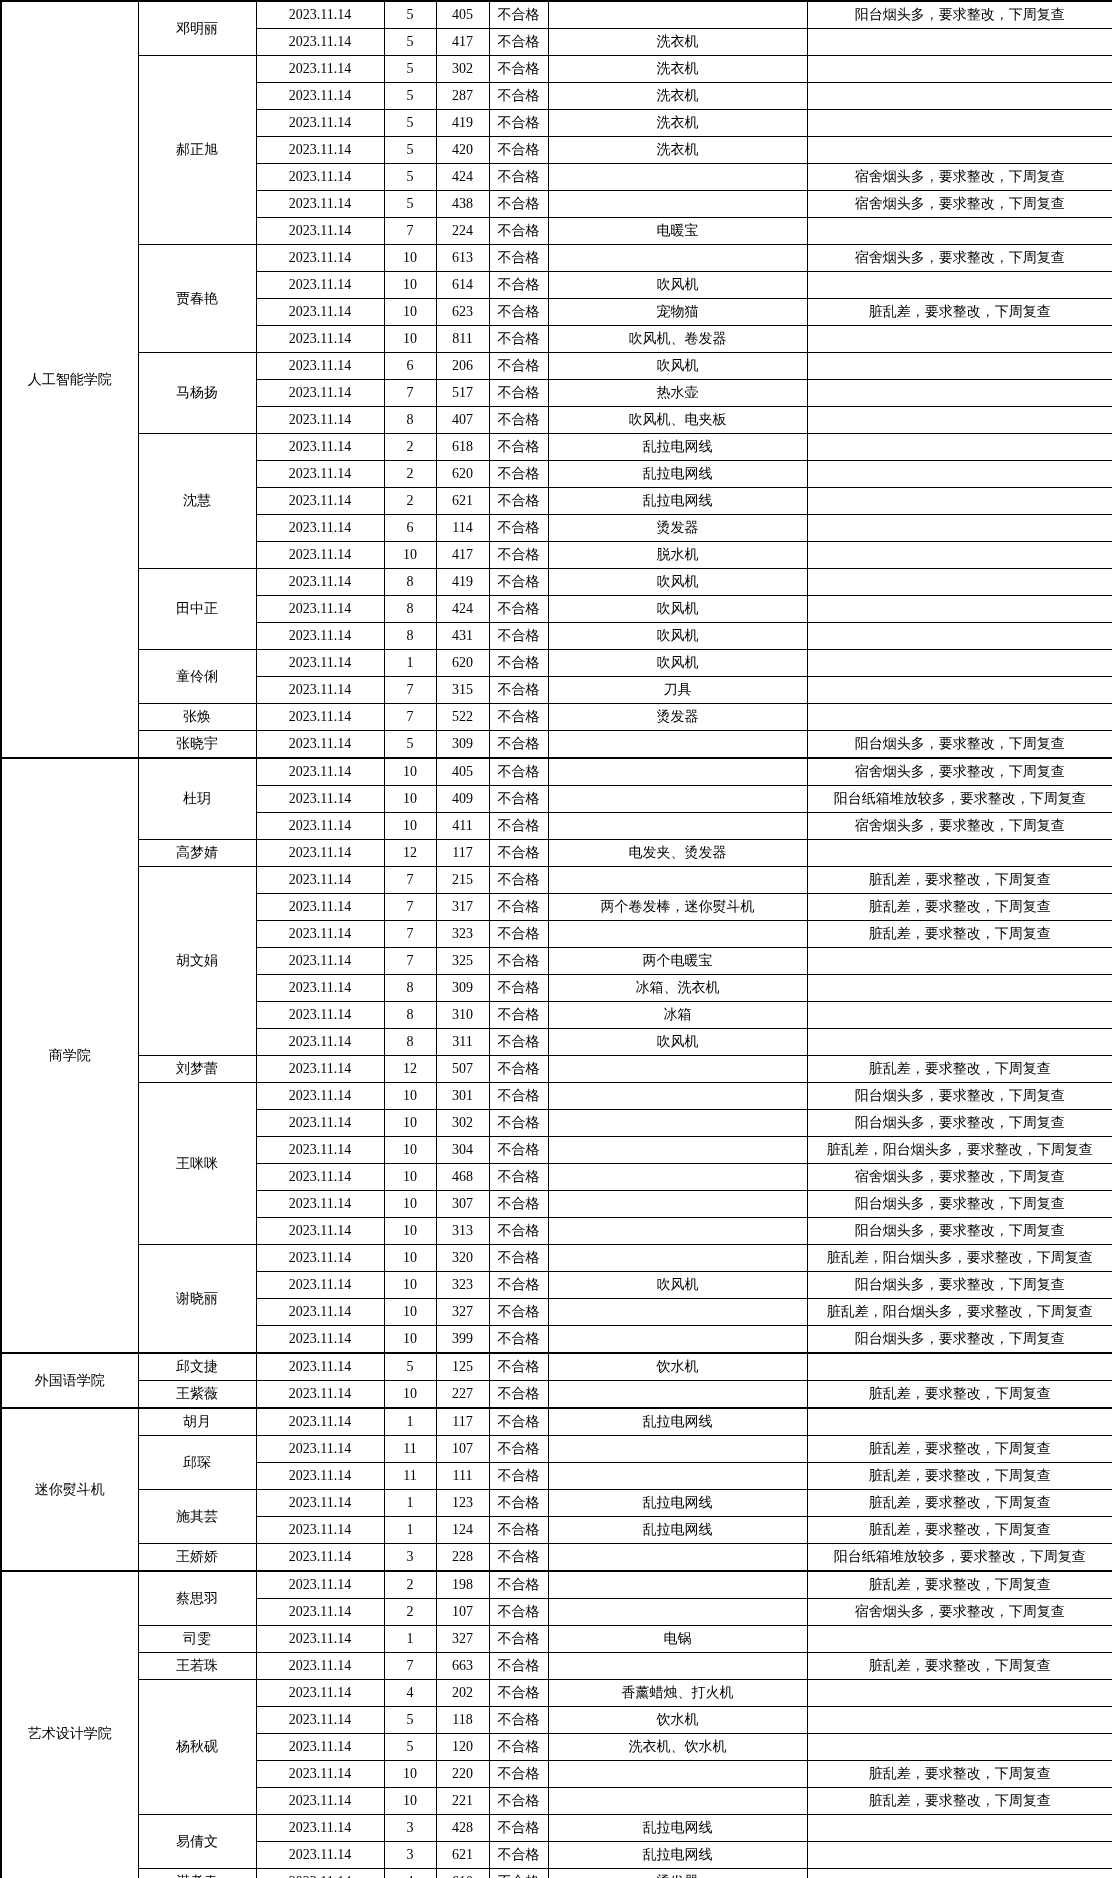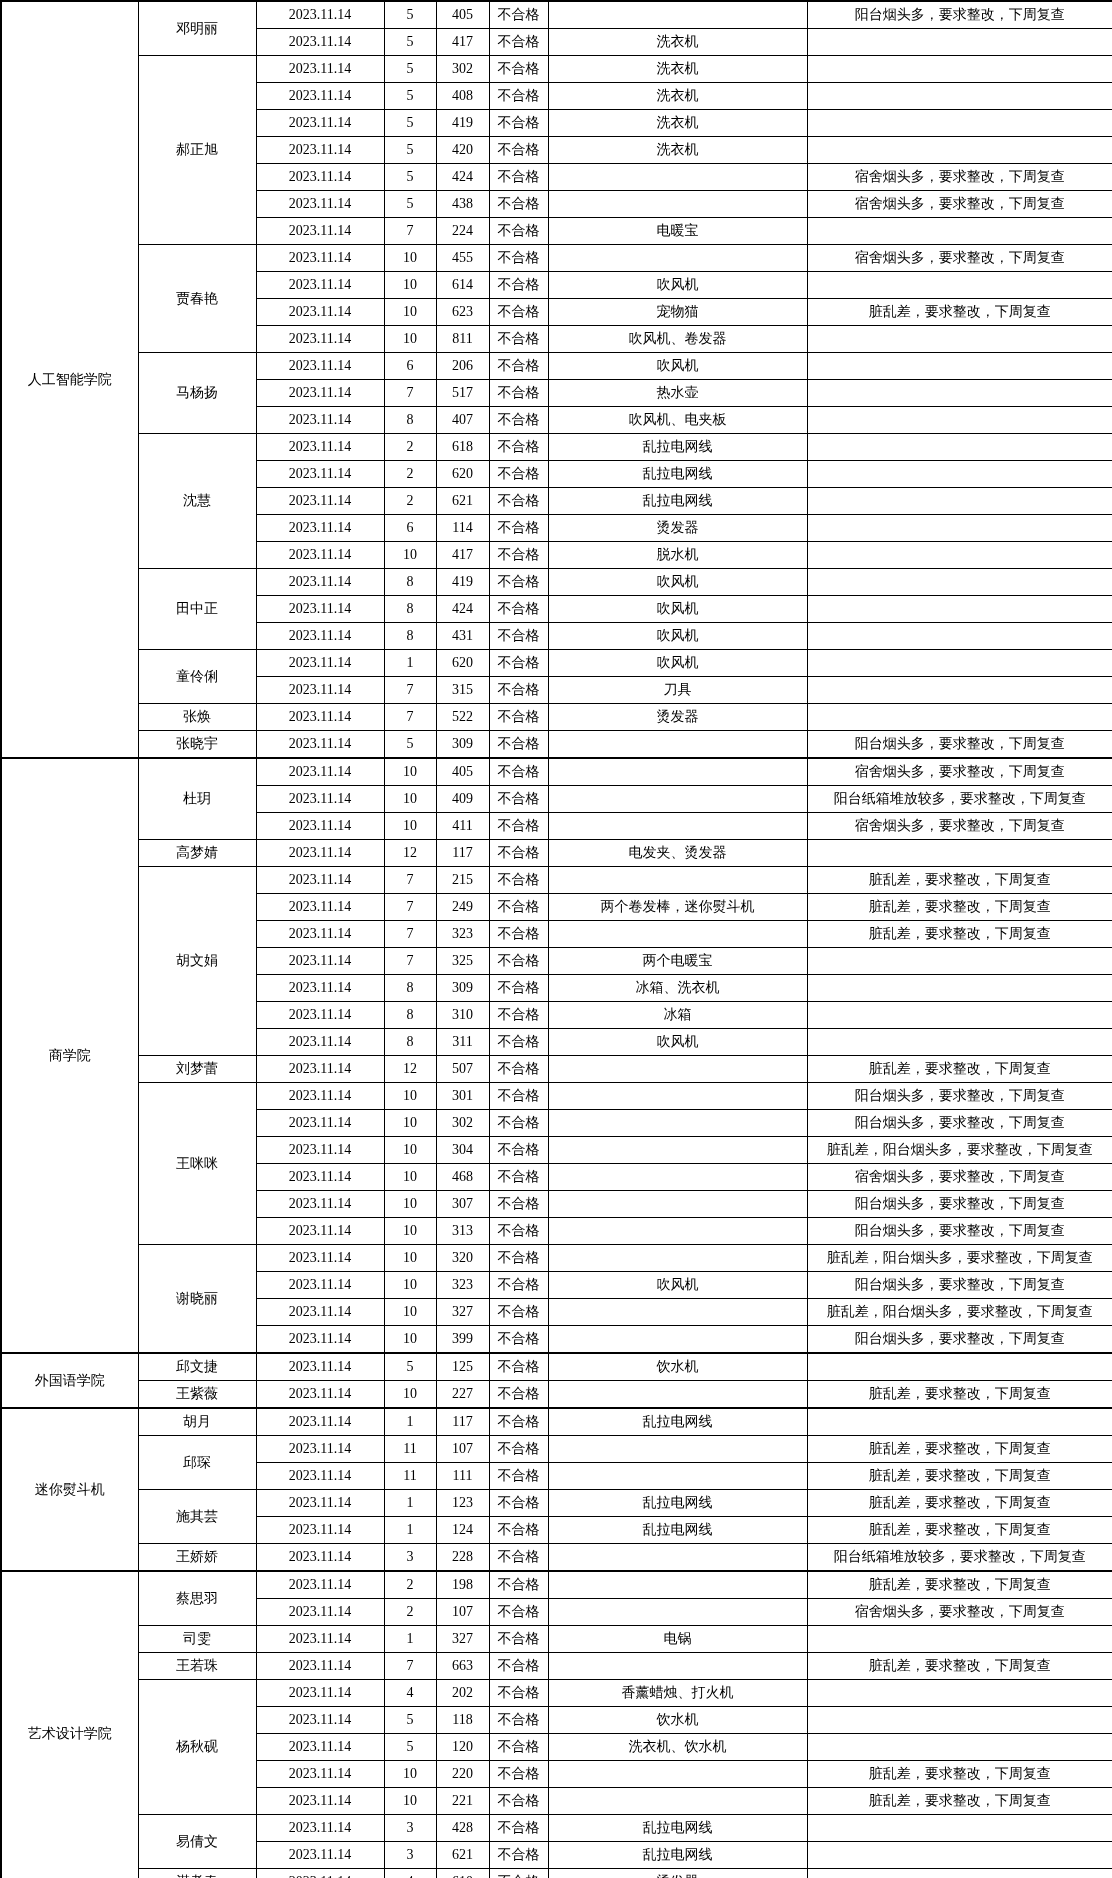--- a/index.html
+++ b/index.html
@@ -71,21 +71,21 @@
           <td class="date-cell">2023.11.14</td>
           <td class="building-cell">5</td>
           <td class="room-cell">302</td>
           <td class="result-cell">不合格</td>
           <td class="items-cell">洗衣机</td>
           <td class="remark-cell"></td>
         </tr>
         <tr>
           <td class="date-cell">2023.11.14</td>
           <td class="building-cell">5</td>
-          <td class="room-cell">408</td>
+          <td class="room-cell">287</td>
           <td class="result-cell">不合格</td>
           <td class="items-cell">洗衣机</td>
           <td class="remark-cell"></td>
         </tr>
         <tr>
           <td class="date-cell">2023.11.14</td>
           <td class="building-cell">5</td>
           <td class="room-cell">419</td>
           <td class="result-cell">不合格</td>
           <td class="items-cell">洗衣机</td>
@@ -120,21 +120,21 @@
           <td class="building-cell">7</td>
           <td class="room-cell">224</td>
           <td class="result-cell">不合格</td>
           <td class="items-cell">电暖宝</td>
           <td class="remark-cell"></td>
         </tr>
         <tr>
           <td class="name-cell" rowspan="4">贾春艳</td>
           <td class="date-cell">2023.11.14</td>
           <td class="building-cell">10</td>
-          <td class="room-cell">455</td>
+          <td class="room-cell">613</td>
           <td class="result-cell">不合格</td>
           <td class="items-cell"></td>
           <td class="remark-cell">宿舍烟头多，要求整改，下周复查</td>
         </tr>
         <tr>
           <td class="date-cell">2023.11.14</td>
           <td class="building-cell">10</td>
           <td class="room-cell">614</td>
           <td class="result-cell">不合格</td>
           <td class="items-cell">吹风机</td>
@@ -322,21 +322,21 @@
           <td class="date-cell">2023.11.14</td>
           <td class="building-cell">7</td>
           <td class="room-cell">215</td>
           <td class="result-cell">不合格</td>
           <td class="items-cell"></td>
           <td class="remark-cell">脏乱差，要求整改，下周复查</td>
         </tr>
         <tr>
           <td class="date-cell">2023.11.14</td>
           <td class="building-cell">7</td>
-          <td class="room-cell">249</td>
+          <td class="room-cell">317</td>
           <td class="result-cell">不合格</td>
           <td class="items-cell">两个卷发棒，迷你熨斗机</td>
           <td class="remark-cell">脏乱差，要求整改，下周复查</td>
         </tr>
         <tr>
           <td class="date-cell">2023.11.14</td>
           <td class="building-cell">7</td>
           <td class="room-cell">323</td>
           <td class="result-cell">不合格</td>
           <td class="items-cell"></td>

